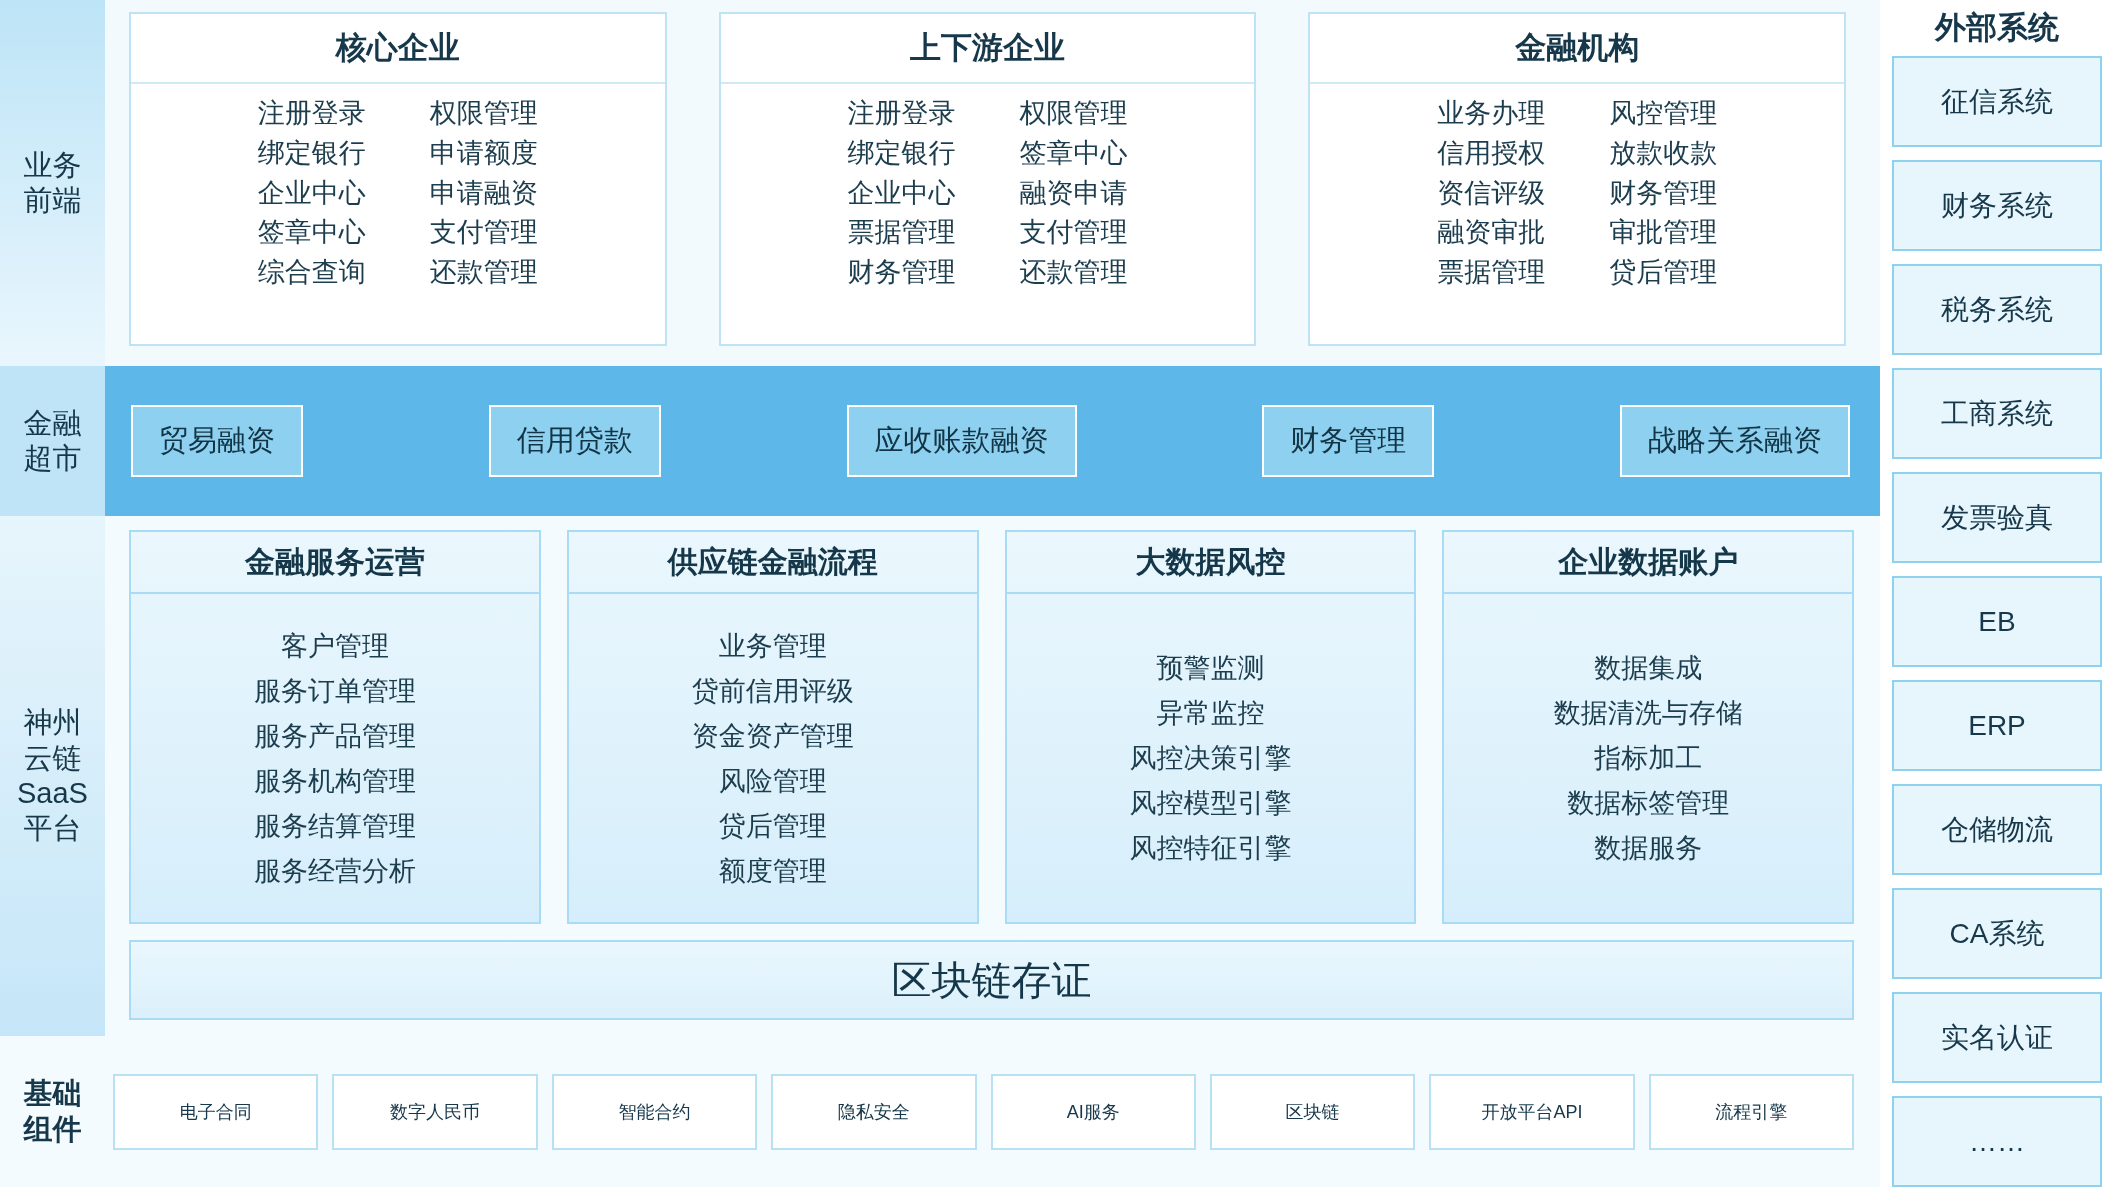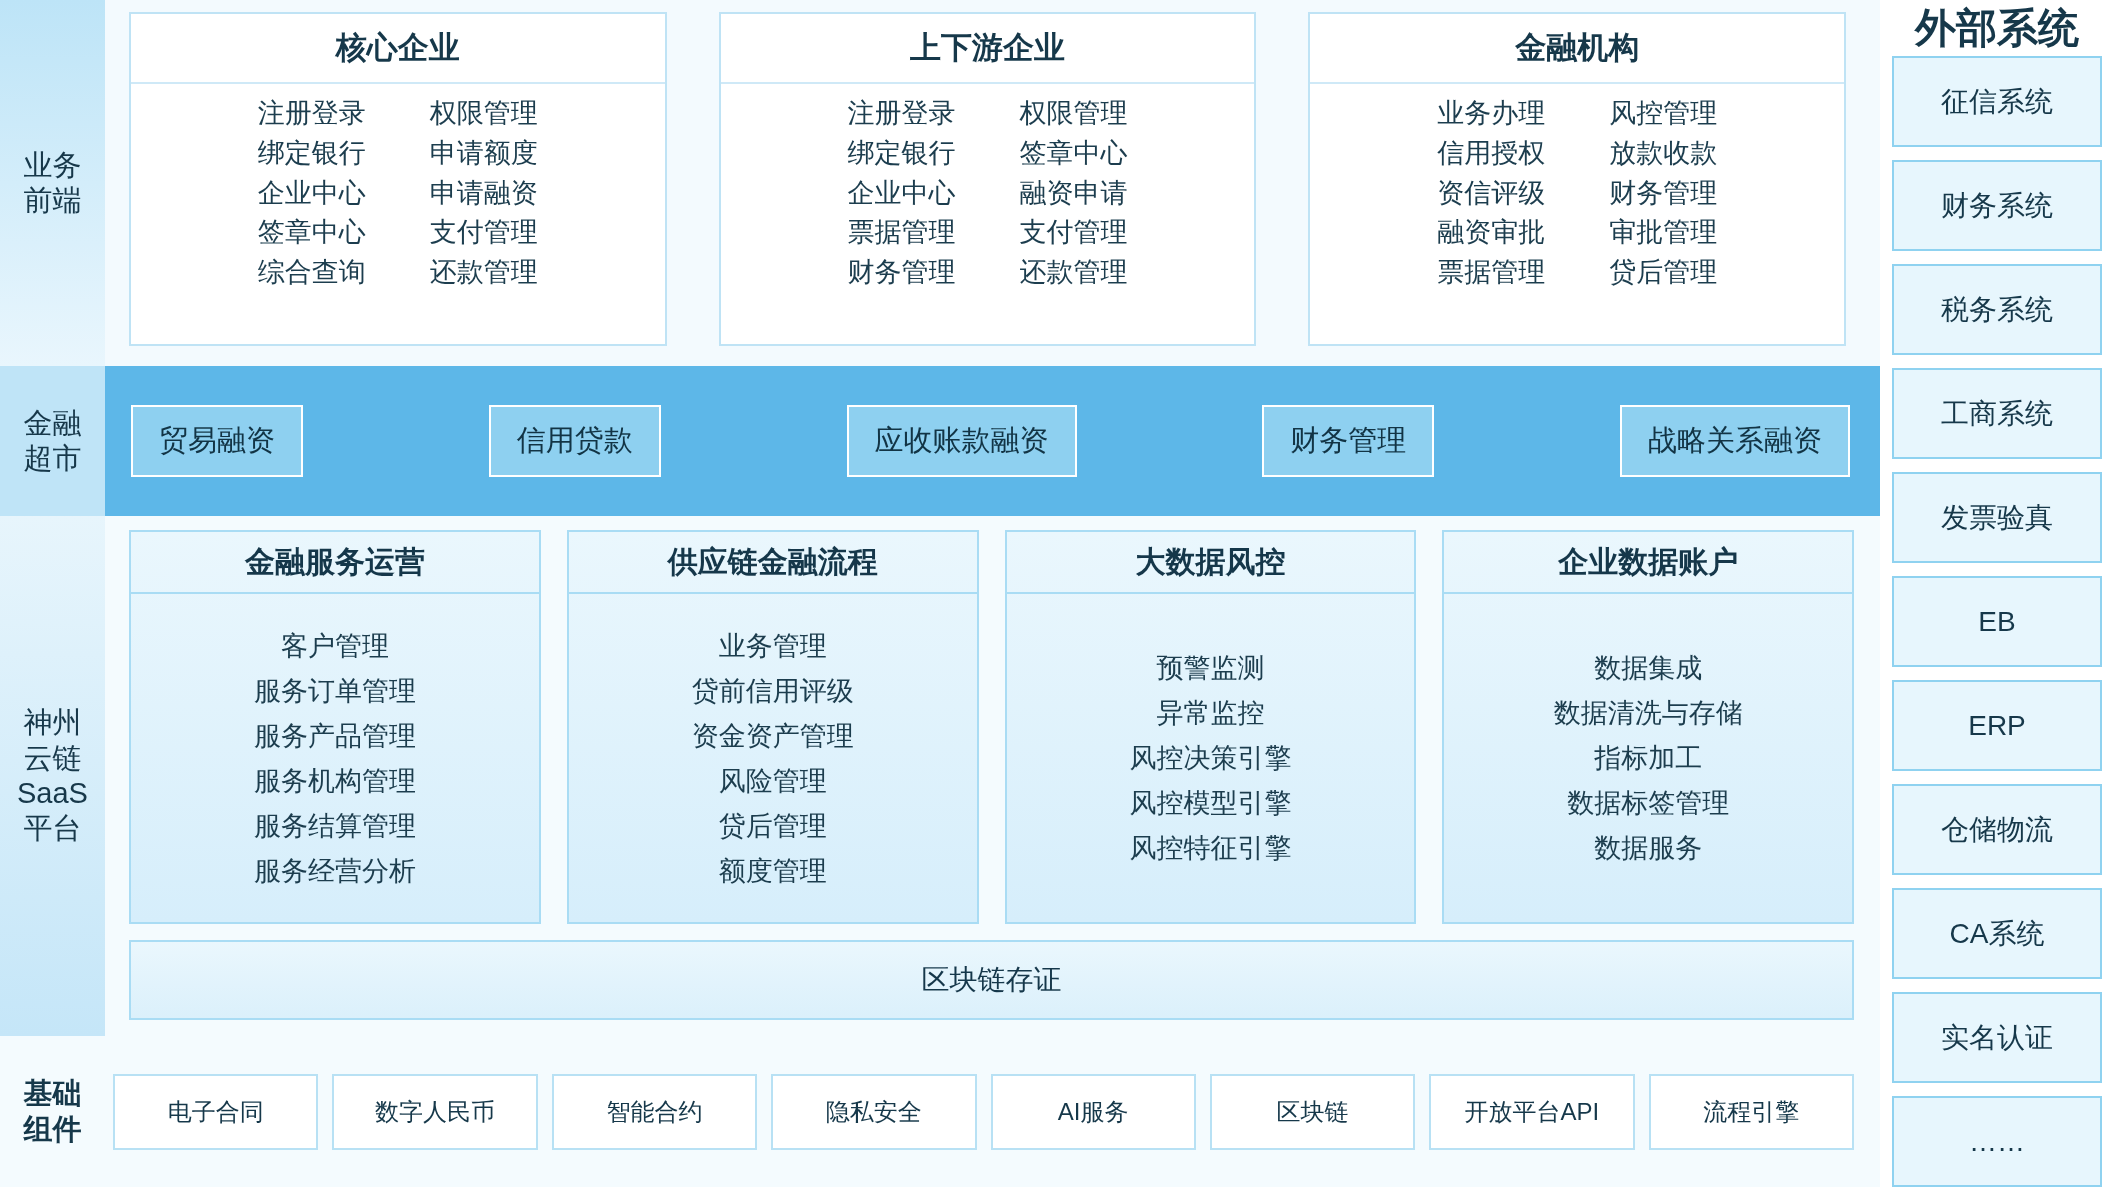--- a/index.html
+++ b/index.html
@@ -159,21 +159,21 @@
     color:#1c3d4e;
     padding:10px 4px;
     box-sizing:border-box;
   }
   .blockchain-bar{
     margin-top:16px;
     height:80px;
     background:linear-gradient(180deg,#eaf7fd 0%,#dbf0fb 100%);
     border:2px solid #a9dcf4;
     display:flex;align-items:center;justify-content:center;
-    font-size:28px;
+    font-size:40px;
     color:#15374a;
     box-sizing:border-box;
   }
 
   
   .band4{
     display:flex;
     align-items:center;
     height:151px;
     background:#f4fbfe;
@@ -194,40 +194,40 @@
     align-items:center;
     gap:14px;
     padding:0 26px 0 8px;
     box-sizing:border-box;
   }
   .comp{
     flex:1;
     background:#ffffff;
     border:2px solid #b8e1f4;
     color:#16384a;
-    font-size:24px;
+    font-size:18px;
     height:76px;
     display:flex;align-items:center;justify-content:center;
     white-space:nowrap;
     box-sizing:border-box;
   }
 
   
   .right-col{
     position:absolute;
     right:0;top:0;
     width:234px;
     height:1187px;
     box-sizing:border-box;
     display:flex;flex-direction:column;
     align-items:center;
     padding:0 12px;
   }
   .ext-title{
-    font-size:41px;font-weight:bold;
+    font-size:31px;font-weight:bold;
     color:#16384a;
     height:56px;
     display:flex;align-items:center;justify-content:center;
   }
   .ext-list{
     flex:1;
     width:100%;
     display:flex;flex-direction:column;
     gap:13px;
   }

